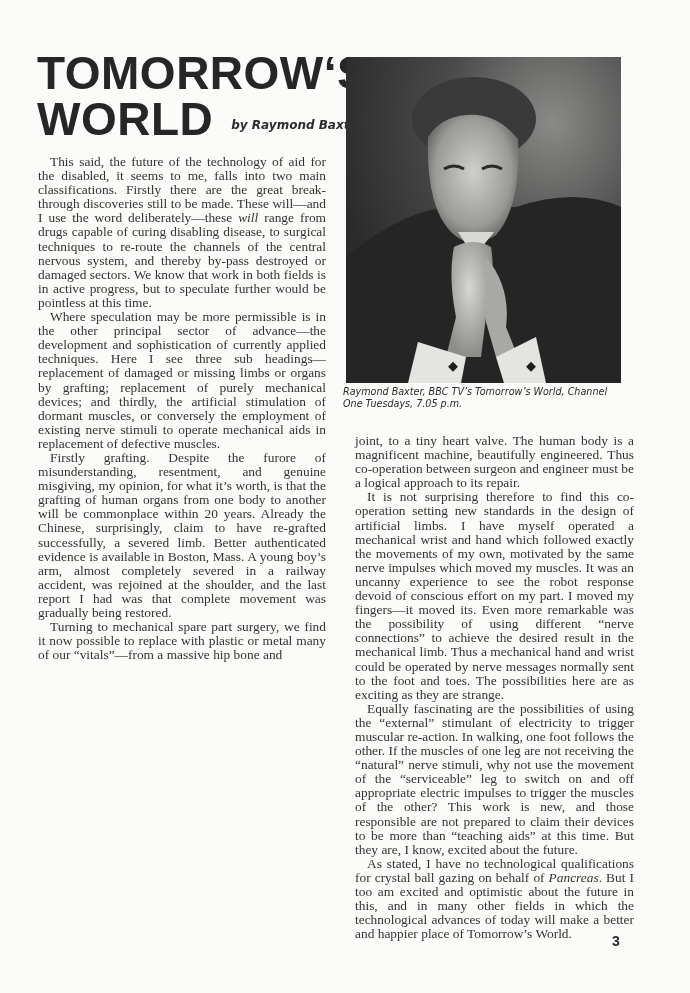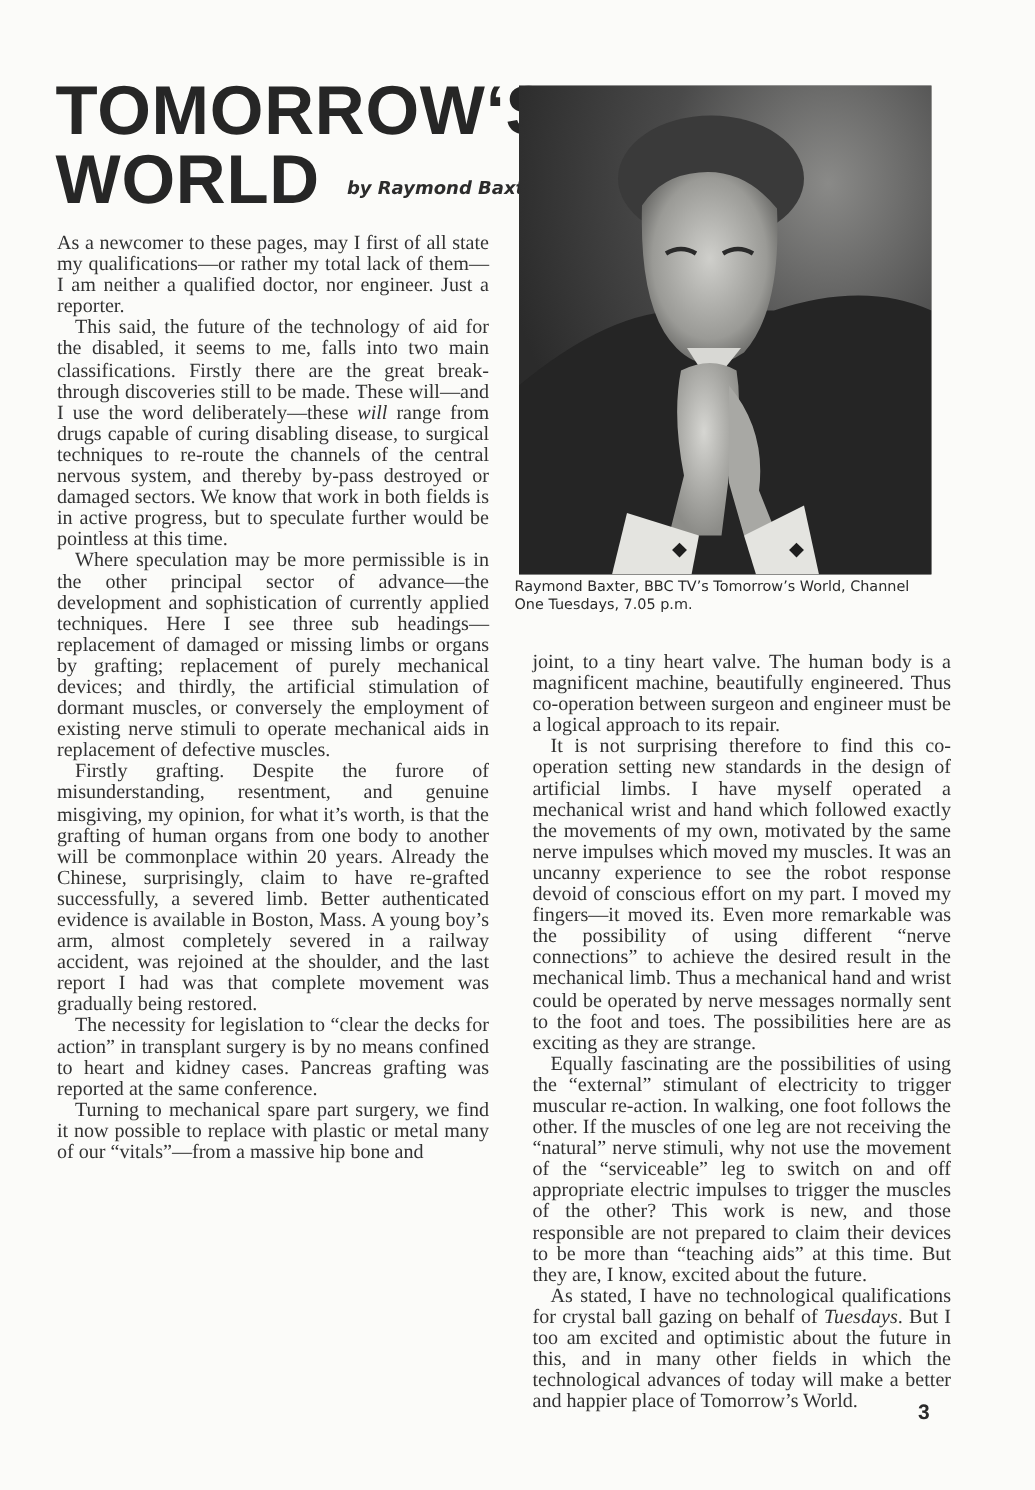--- a/index.html
+++ b/index.html
@@ -25,42 +25,40 @@
   .col p { margin: 0; text-indent: 12px; }
   .col p.first { text-indent: 0; }
   .col-left { left: 38px; top: 155px; width: 288px; }
   .col-right { left: 355px; top: 398px; width: 279px; margin-top: 36px; }
   .photo {
     position: absolute; left: 346px; top: 57px; width: 275px; height: 326px;
     background: #3a3a3a; overflow: hidden;
   }
   .caption {
     position: absolute; left: 343px; top: 386px; width: 285px;
-    font-family: "DejaVu Sans", sans-serif; font-size: 9.6px; line-height: 12px;
+    font-family: "DejaVu Sans", sans-serif; font-style: italic; font-size: 9.6px; line-height: 12px;
     color: #2a2a2a;
   }
   .page-number {
     position: absolute; left: 612px; top: 933px;
     font-family: "Liberation Sans", sans-serif; font-weight: bold; font-size: 14px; color: #2a2a2a;
   }
 </style>
 </head>
 <body>
 
 <h1 class="title">
   <span class="line">TOMORROW‘S</span>
   <span class="line"><span>WORLD</span><span class="byline">by Raymond Baxter</span></span>
 </h1>
 
 <div class="col col-left">
-    <p class="first">As a newcomer to these pages, may I first of all state my qualifications—or rather my total lack of them—I am neither a qualified doctor, nor engineer.  Just a reporter.</p>
     <p>This said, the future of the technology of aid for the disabled, it seems to me, falls into two main classifications.  Firstly there are the great break-through discoveries still to be made.  These will—and I use the word deliberately—these <i>will</i> range from drugs capable of curing disabling disease, to surgical techniques to re-route the channels of the central nervous system, and thereby by-pass destroyed or damaged sectors.  We know that work in both fields is in active progress, but to speculate further would be pointless at this time.</p>
     <p>Where speculation may be more permissible is in the other principal sector of advance—the development and sophistication of currently applied techniques.  Here I see three sub headings—replacement of damaged or missing limbs or organs by grafting; replacement of purely mechanical devices; and thirdly, the artificial stimulation of dormant muscles, or conversely the employment of existing nerve stimuli to operate mechanical aids in replacement of defective muscles.</p>
     <p>Firstly grafting.  Despite the furore of misunderstanding, resentment, and genuine misgiving, my opinion, for what it’s worth, is that the grafting of human organs from one body to another will be commonplace within 20 years.  Already the Chinese, surprisingly, claim to have re-grafted successfully, a severed limb.  Better authenticated evidence is available in Boston, Mass.  A young boy’s arm, almost completely severed in a railway accident, was rejoined at the shoulder, and the last report I had was that complete movement was gradually being restored.</p>
-    <p>The necessity for legislation to “clear the decks for action” in transplant surgery is by no means confined to heart and kidney cases.  Pancreas grafting was reported at the same conference.</p>
     <p>Turning to mechanical spare part surgery, we find it now possible to replace with plastic or metal many of our “vitals”—from a massive hip bone and</p>
   </div>
 
 <div class="photo">
   <svg width="275" height="326" viewBox="0 0 275 326">
     <defs>
       <radialGradient id="bg" cx="0.75" cy="0.2" r="0.8">
         <stop offset="0" stop-color="#8a8a88"></stop>
         <stop offset="0.5" stop-color="#4a4a4a"></stop>
         <stop offset="1" stop-color="#2b2b2b"></stop>
@@ -97,16 +95,16 @@
     <rect x="182" y="306" width="7" height="7" fill="#1e1e1e" transform="rotate(45 185 309)"></rect>
   </svg>
 </div>
 
 <div class="caption">Raymond Baxter, BBC TV’s Tomorrow’s World, Channel One Tuesdays, 7.05 p.m.</div>
 
 <div class="col col-right">
     <p class="first">joint, to a tiny heart valve.  The human body is a magnificent machine, beautifully engineered.  Thus co-operation between surgeon and engineer must be a logical approach to its repair.</p>
     <p>It is not surprising therefore to find this co-operation setting new standards in the design of artificial limbs.  I have myself operated a mechanical wrist and hand which followed exactly the movements of my own, motivated by the same nerve impulses which moved my muscles.  It was an uncanny experience to see the robot response devoid of conscious effort on my part.  I moved my fingers—it moved its.  Even more remarkable was the possibility of using different “nerve connections” to achieve the desired result in the mechanical limb.  Thus a mechanical hand and wrist could be operated by nerve messages normally sent to the foot and toes.  The possibilities here are as exciting as they are strange.</p>
     <p>Equally fascinating are the possibilities of using the “external” stimulant of electricity to trigger muscular re-action.  In walking, one foot follows the other.  If the muscles of one leg are not receiving the “natural” nerve stimuli, why not use the movement of the “serviceable” leg to switch on and off appropriate electric impulses to trigger the muscles of the other?  This work is new, and those responsible are not prepared to claim their devices to be more than “teaching aids” at this time.  But they are, I know, excited about the future.</p>
-    <p>As stated, I have no technological qualifications for crystal ball gazing on behalf of <i>Tuesdays</i>.  But I too am excited and optimistic about the future in this, and in many other fields in which the technological advances of today will make a better and happier place of Tomorrow’s World.</p>
+    <p>As stated, I have no technological qualifications for crystal ball gazing on behalf of <i>Pancreas</i>.  But I too am excited and optimistic about the future in this, and in many other fields in which the technological advances of today will make a better and happier place of Tomorrow’s World.</p>
   </div>
 
 <div class="page-number">3</div>
 
 </body></html>

